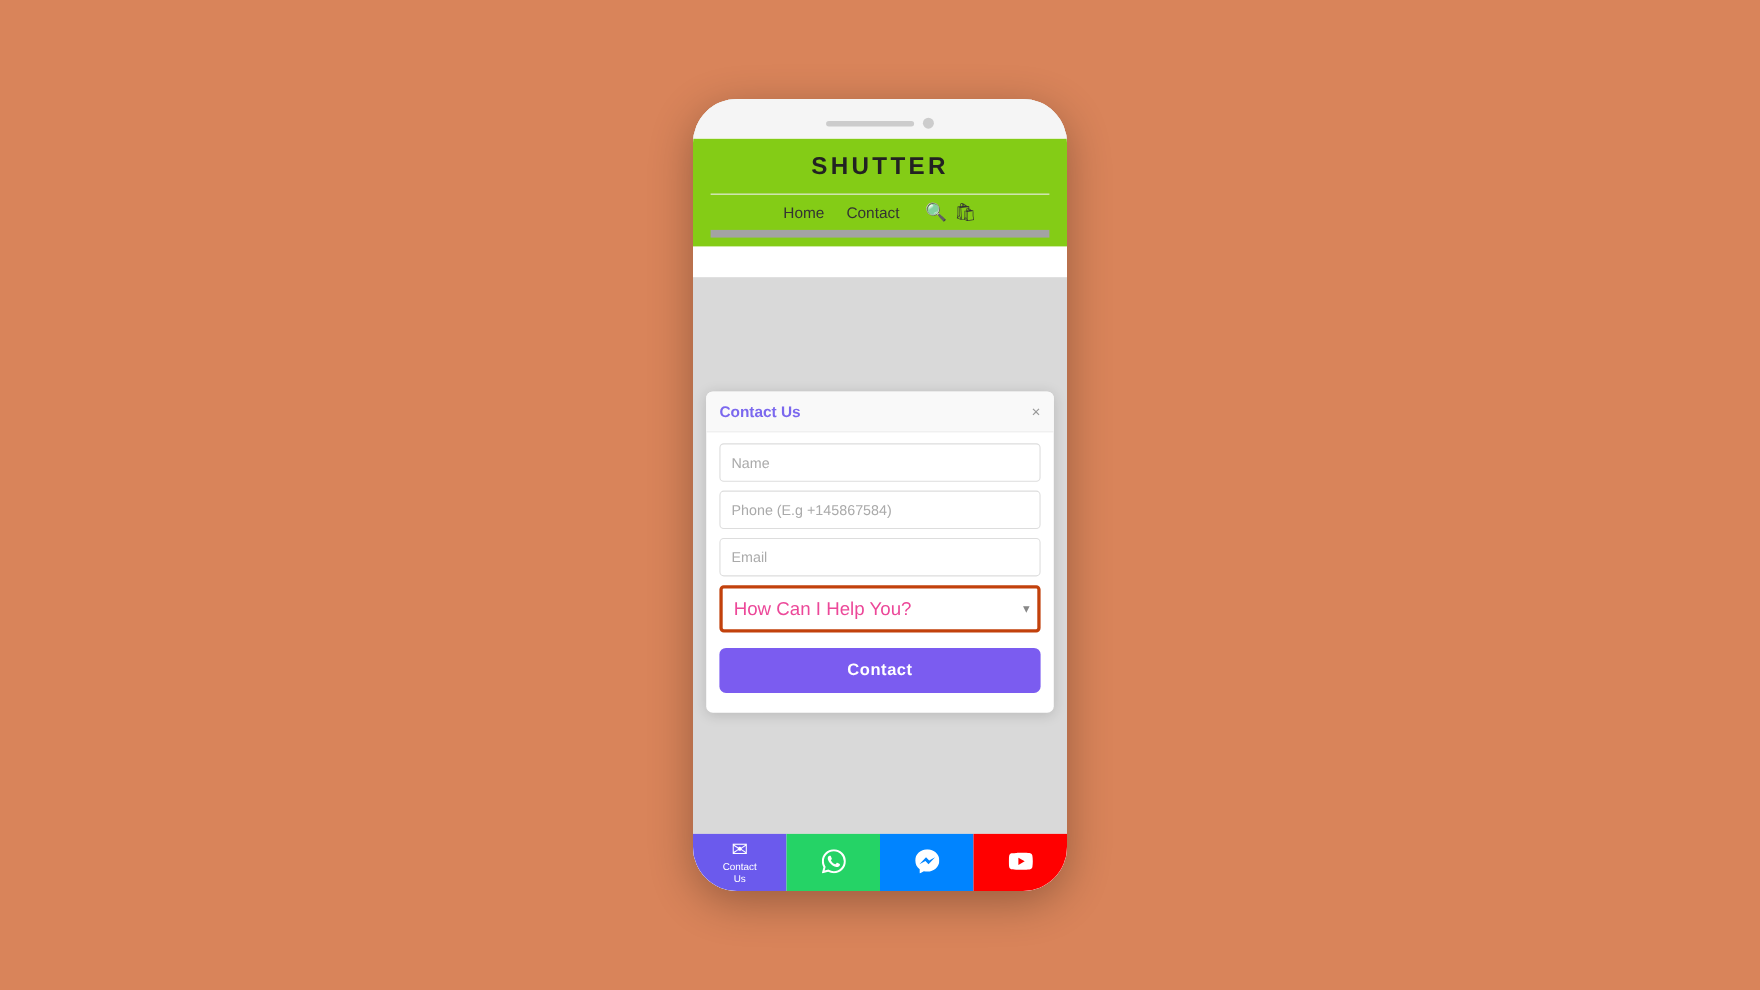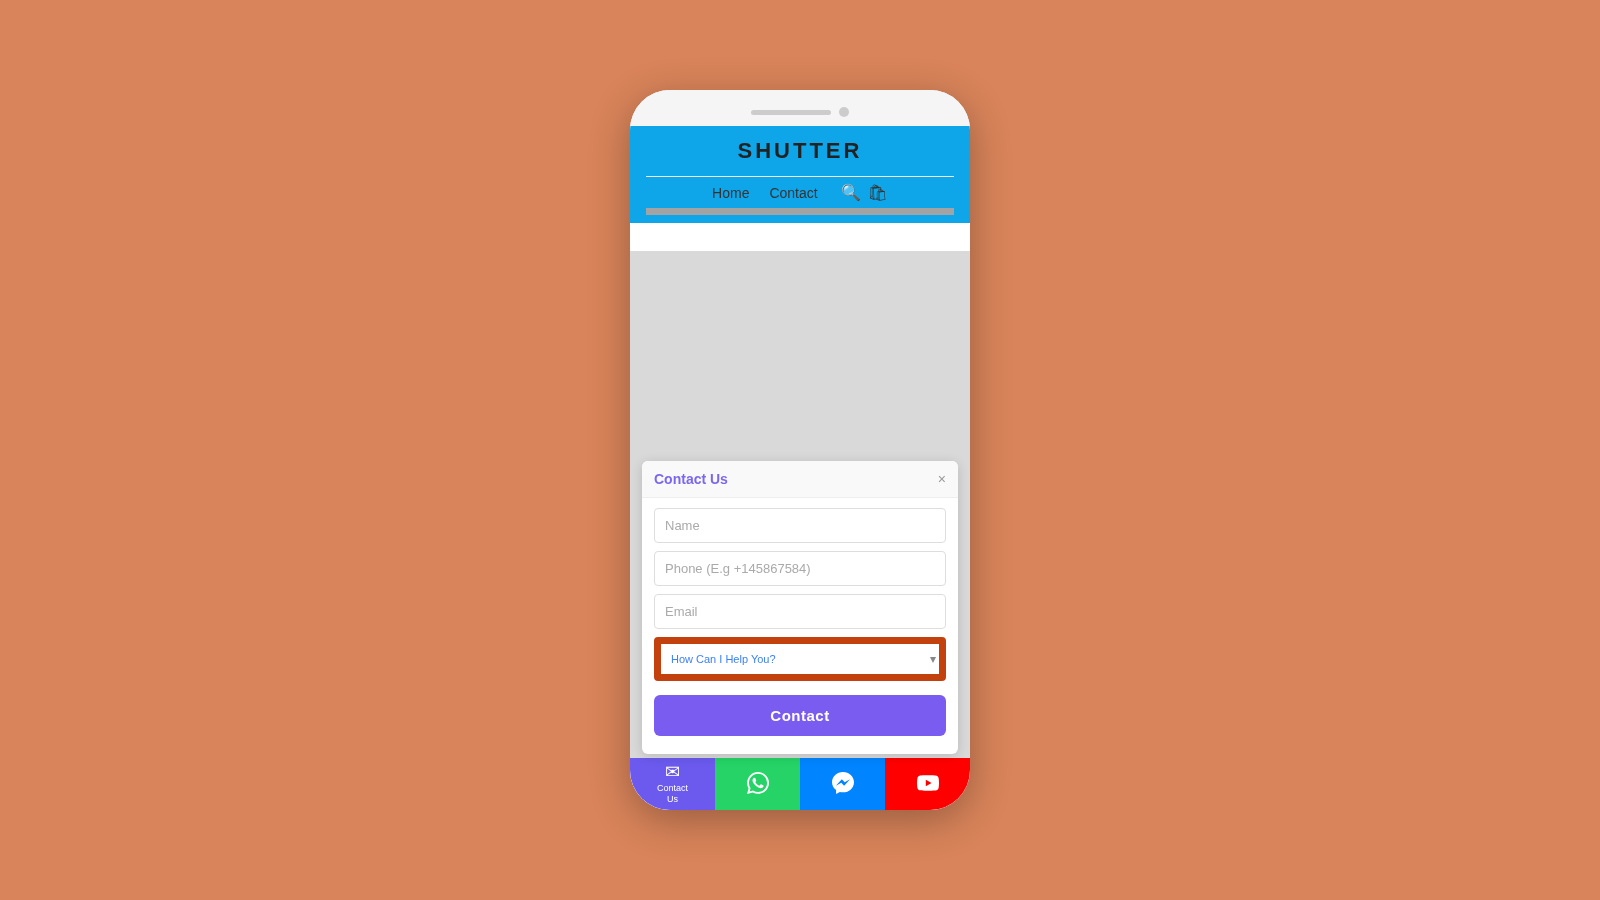--- a/index.html
+++ b/index.html
@@ -55,21 +55,21 @@
     .phone-screen {
       flex: 1;
       background: #fff;
       overflow: hidden;
       display: flex;
       flex-direction: column;
       position: relative;
     }
 
     .app-header {
-      background: #0ea5e9;
+      background: #84cc16;
       padding: 12px 16px 8px;
       flex-shrink: 0;
     }
 
     .app-title {
       text-align: center;
       font-size: 22px;
       font-weight: 700;
       letter-spacing: 3px;
       color: #222;
@@ -104,23 +104,23 @@
       color: #333;
       cursor: pointer;
     }
 
     
     .modal-overlay {
       flex: 1;
       background: rgba(180,180,180,0.5);
       position: relative;
       display: flex;
-      align-items: flex-end;
-      justify-content: center;
-      padding: 10px 12px 4px;
+      align-items: center;
+      justify-content: center;
+      padding: 10px 12px 17px;
       margin-top: 28px;
     }
 
     .contact-modal {
       background: #fff;
       border-radius: 6px;
       width: 100%;
       box-shadow: 0 2px 12px rgba(0,0,0,0.15);
       overflow: hidden;
     }
@@ -171,24 +171,24 @@
     }
 
     .form-select-wrapper {
       position: relative;
       width: 100%;
     }
 
     .form-select {
       width: 100%;
       padding: 9px 10px;
-      border: 7px solid #c2410c;
+      border: 3px solid #c2410c;
       border-radius: 4px;
-      font-size: 11px;
-      color: #3b82f6;
+      font-size: 17px;
+      color: #ec4899;
       background: #fff;
       outline: none;
       appearance: none;
       -webkit-appearance: none;
       cursor: pointer;
     }
 
     .select-arrow {
       position: absolute;
       right: 10px;

